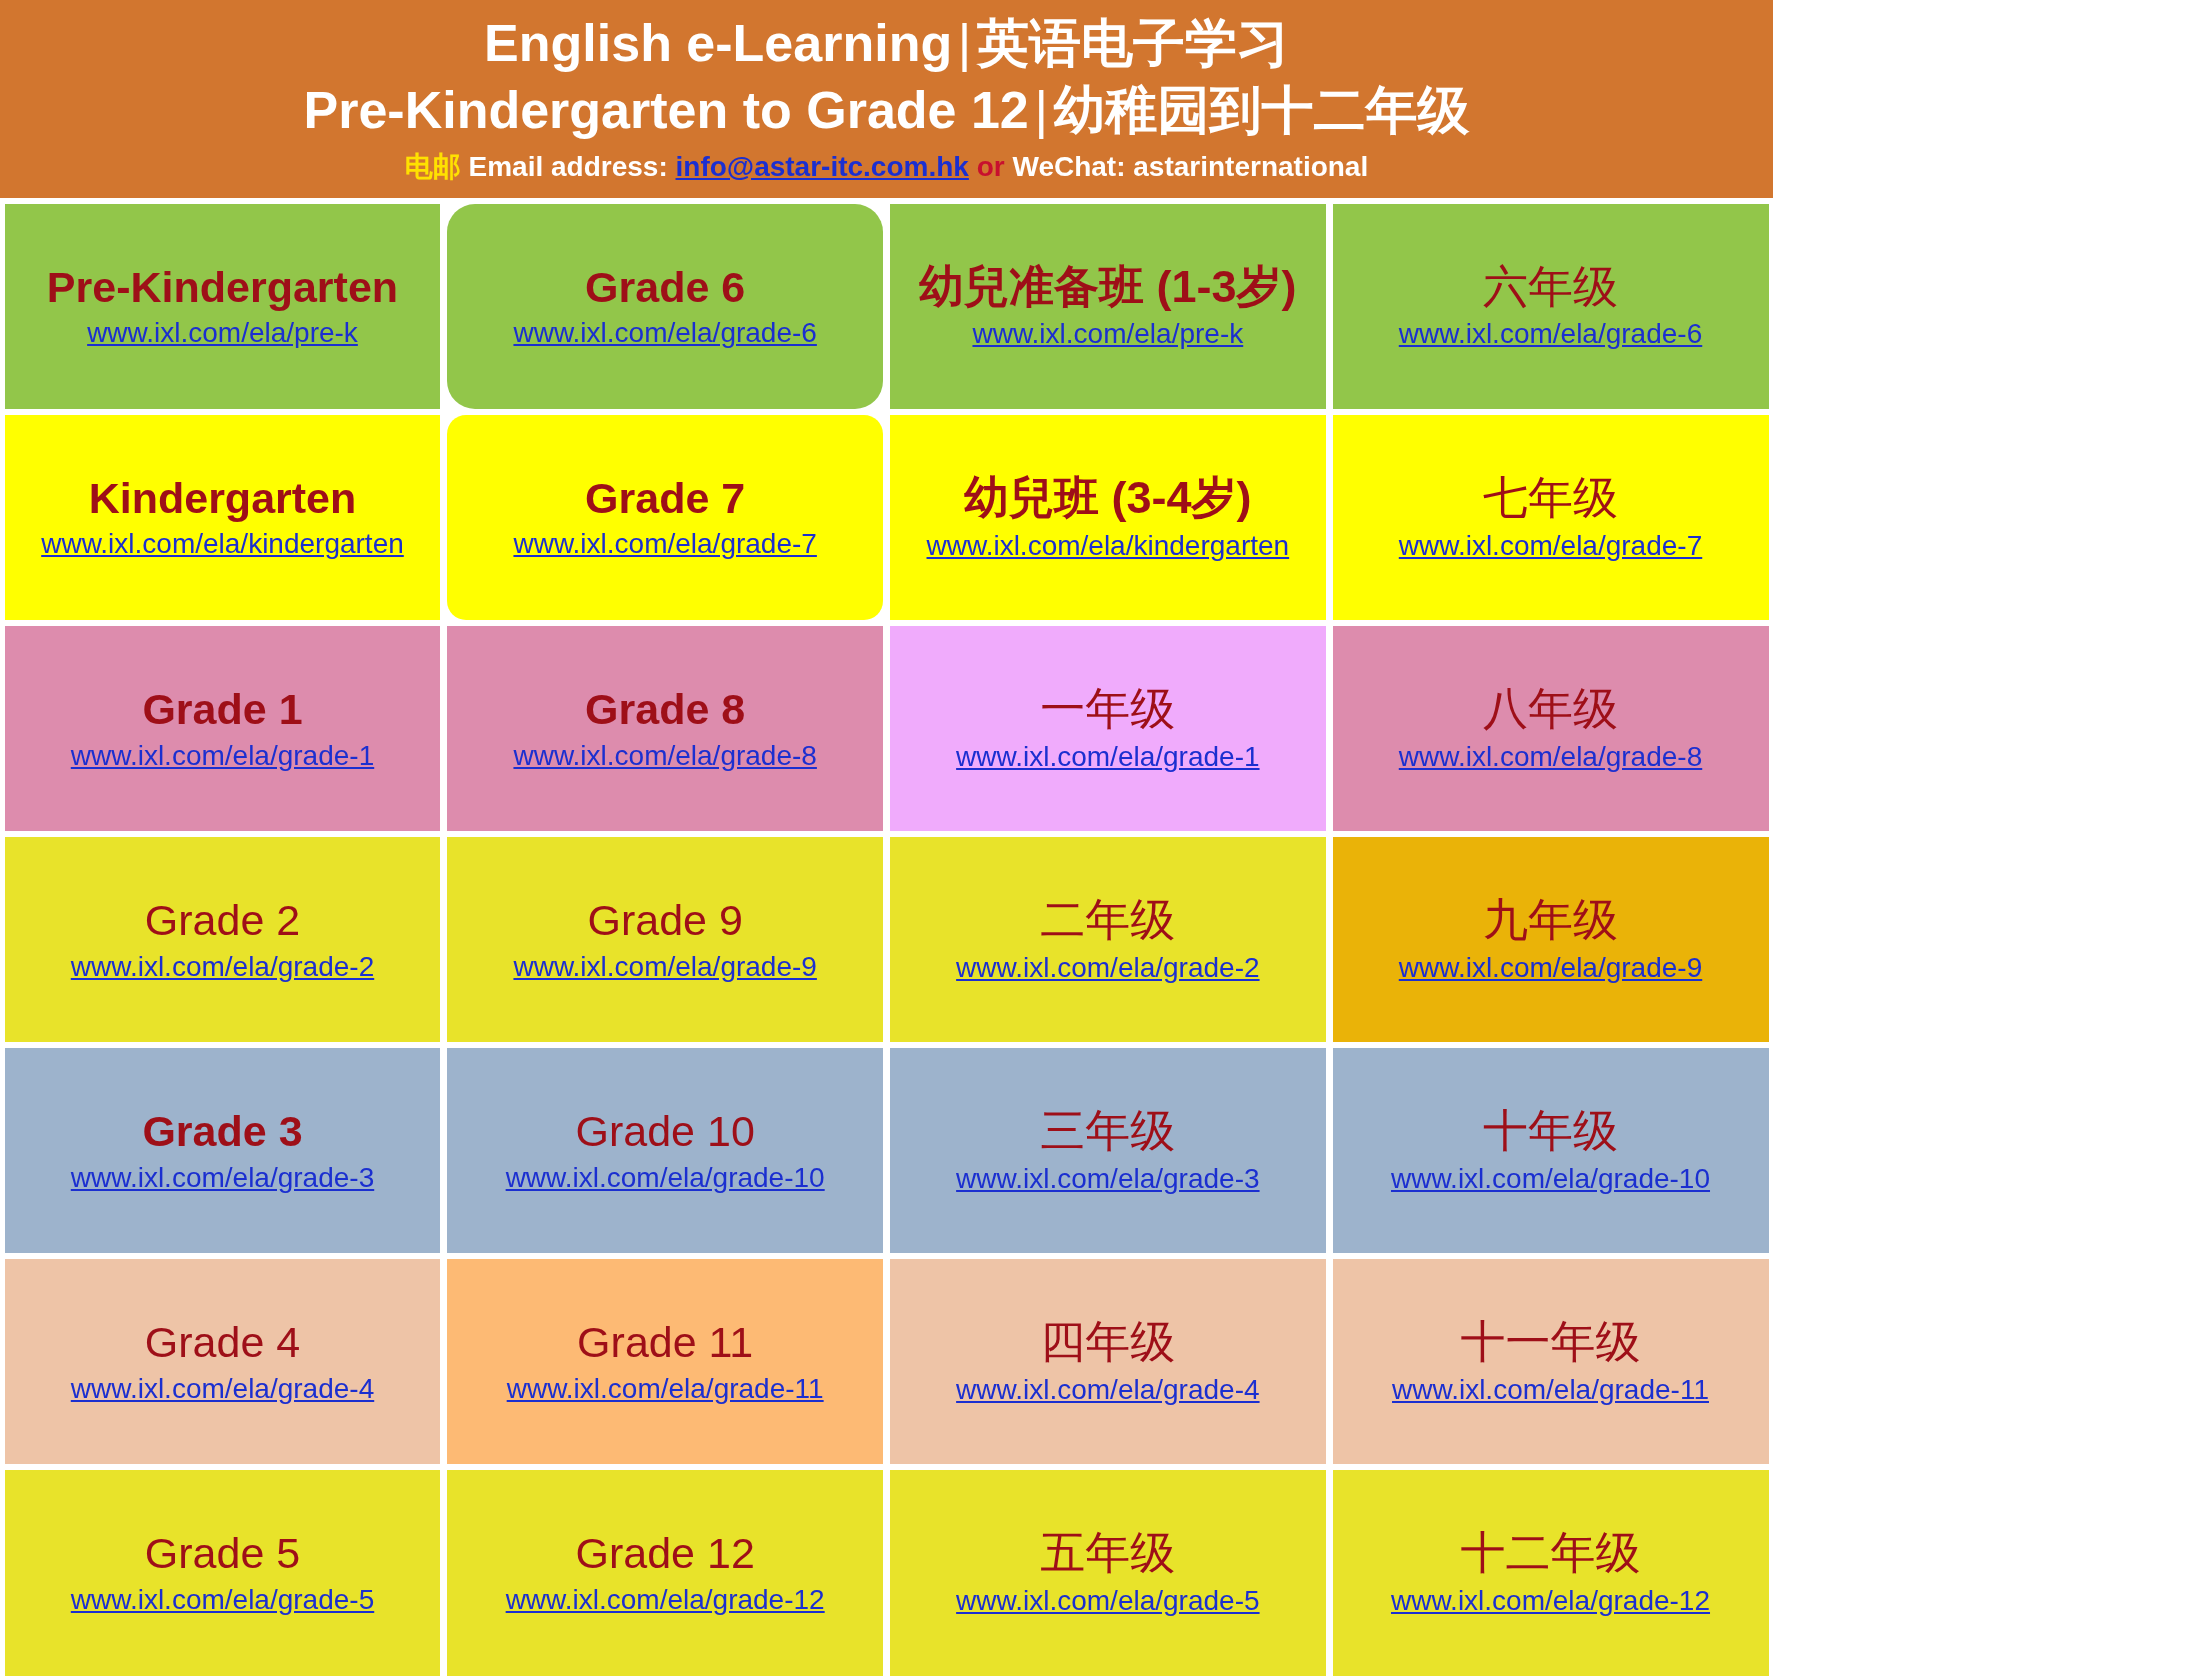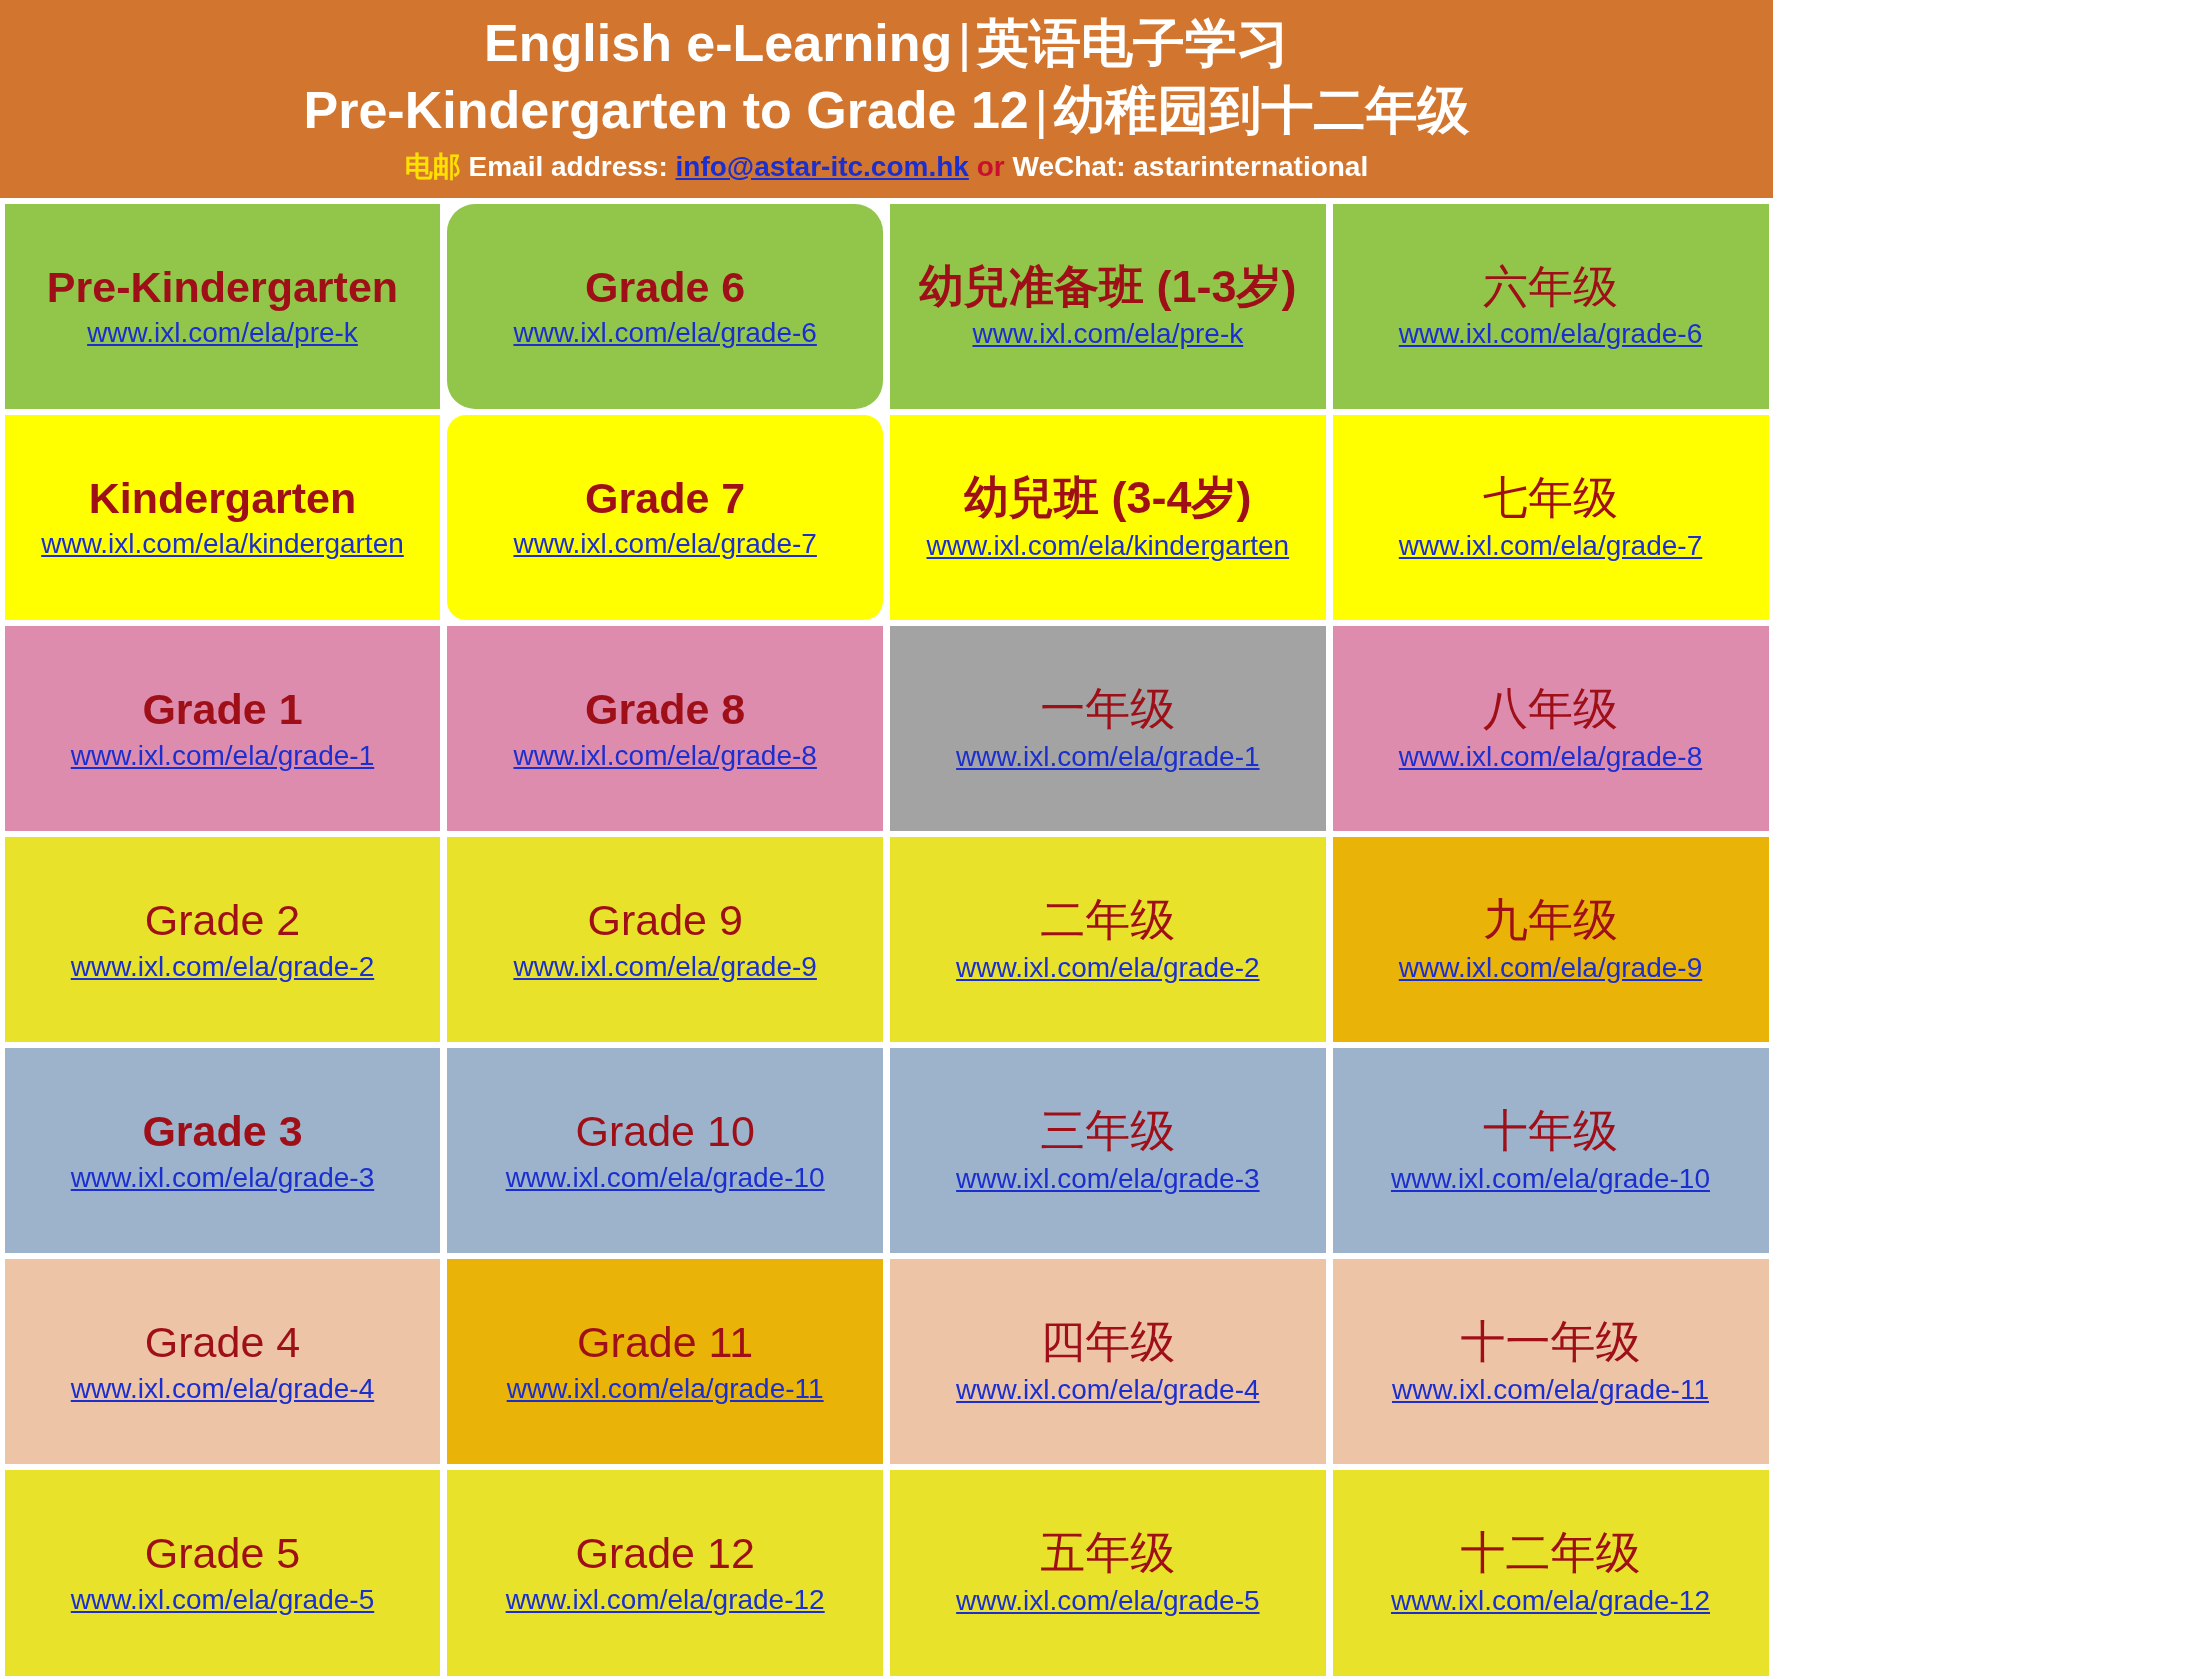--- a/index.html
+++ b/index.html
@@ -159,21 +159,21 @@
         <a class="cell-link l-bold">www.ixl.com/ela/grade-7</a>
       </div>
       <div class="cell" style="background: rgb(221, 140, 173);">
         <div class="cell-title t-en t-bold">Grade 1</div>
         <a class="cell-link l-norm">www.ixl.com/ela/grade-1</a>
       </div>
       <div class="cell" style="background: rgb(221, 140, 173);">
         <div class="cell-title t-en t-bold">Grade 8</div>
         <a class="cell-link l-bold">www.ixl.com/ela/grade-8</a>
       </div>
-      <div class="cell" style="background: #a3a3a3; text-align: right;">
+      <div class="cell" style="background: #f0abfc; text-align: right;">
         <div class="cell-title t-cn t-normal">一年级</div>
         <a class="cell-link l-bold">www.ixl.com/ela/grade-1</a>
       </div>
       <div class="cell" style="background: rgb(221, 140, 173);">
         <div class="cell-title t-cn t-normal">八年级</div>
         <a class="cell-link l-norm">www.ixl.com/ela/grade-8</a>
       </div>
       <div class="cell" style="background: rgb(232, 227, 42);">
         <div class="cell-title t-en t-normal">Grade 2</div>
         <a class="cell-link l-norm">www.ixl.com/ela/grade-2</a>
@@ -203,21 +203,21 @@
         <a class="cell-link l-norm">www.ixl.com/ela/grade-3</a>
       </div>
       <div class="cell" style="background: rgb(157, 179, 204);">
         <div class="cell-title t-cn t-normal">十年级</div>
         <a class="cell-link l-norm">www.ixl.com/ela/grade-10</a>
       </div>
       <div class="cell" style="background: rgb(238, 196, 167);">
         <div class="cell-title t-en t-normal">Grade 4</div>
         <a class="cell-link l-norm">www.ixl.com/ela/grade-4</a>
       </div>
-      <div class="cell" style="background: #eab308;">
+      <div class="cell" style="background: #fdba74;">
         <div class="cell-title t-en t-normal">Grade 11</div>
         <a class="cell-link l-norm">www.ixl.com/ela/grade-11</a>
       </div>
       <div class="cell" style="background: rgb(238, 196, 167);">
         <div class="cell-title t-cn t-normal">四年级</div>
         <a class="cell-link l-norm">www.ixl.com/ela/grade-4</a>
       </div>
       <div class="cell" style="background: rgb(238, 196, 167);">
         <div class="cell-title t-cn t-normal">十一年级</div>
         <a class="cell-link l-norm">www.ixl.com/ela/grade-11</a>

